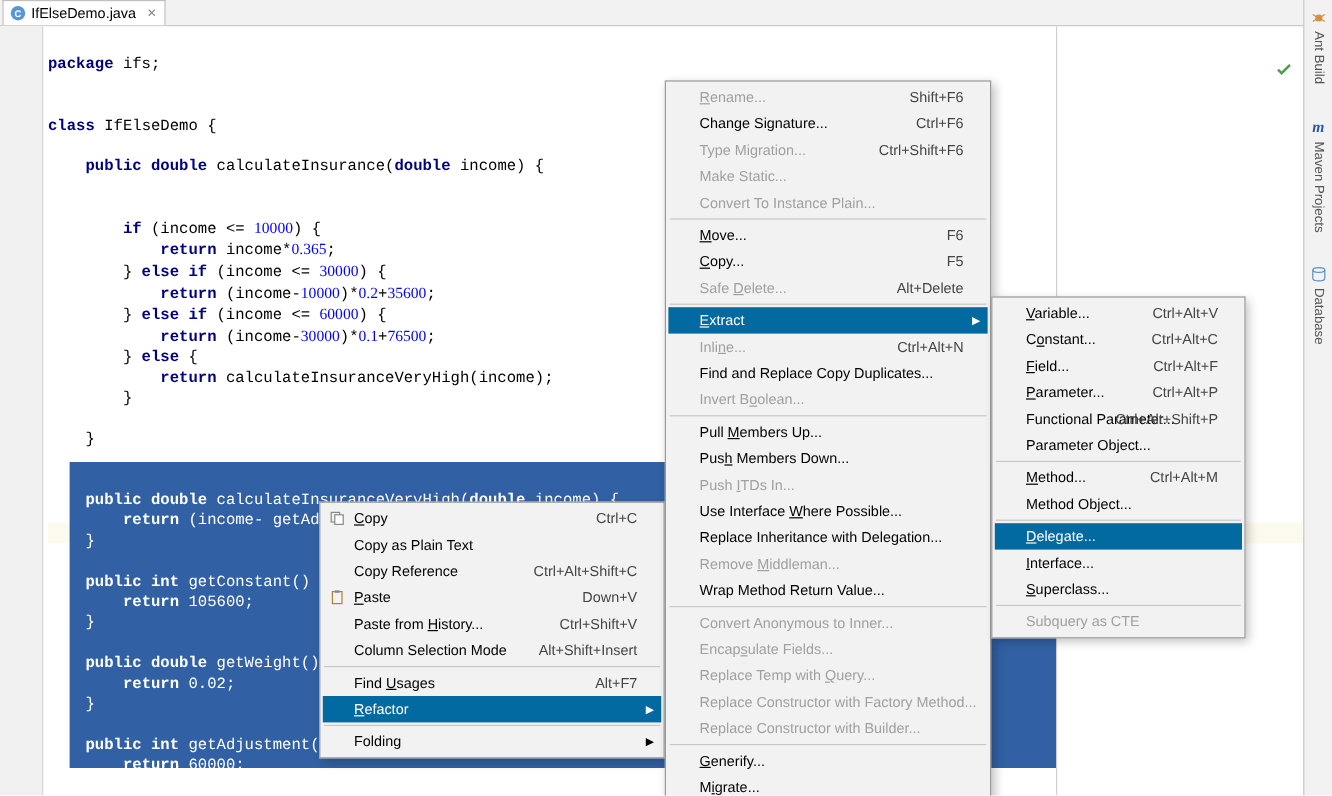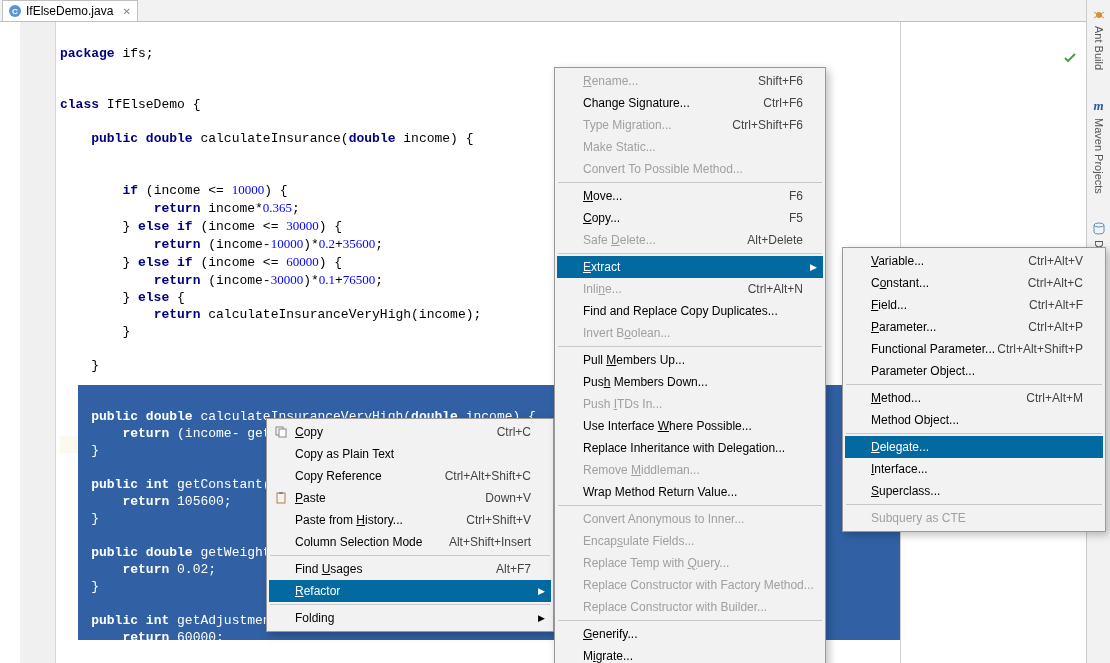--- a/index.html
+++ b/index.html
@@ -1,21 +1,21 @@
 <!DOCTYPE html>
 <html><head>
 <meta charset="utf-8">
 <style>
 * { margin: 0; padding: 0; box-sizing: border-box; }
 body { font-family: "Segoe UI", Tahoma, sans-serif; font-size: 12px; background: #fff; width: 1110px; height: 663px; overflow: hidden; position: relative; }
 .tabbar { height: 22px; background: #f2f2f2; border-bottom: 1px solid #c0c0c0; display: flex; align-items: flex-end; padding-left: 2px; }
 .tab { background: #fff; border: 1px solid #c0c0c0; border-bottom: none; height: 21px; display: flex; align-items: center; padding: 0 6px; font-size: 12px; gap: 5px; }
 .tab-icon { width: 12px; height: 12px; border-radius: 50%; background: #5896d6; color: #fff; font-size: 8px; font-weight: bold; display: flex; align-items: center; justify-content: center; }
 .tab-close { font-size: 10px; color: #888; margin-left: 4px; }
-.editor-area { position: absolute; top: 22px; left: 0; right: 24px; bottom: 0; background: #fff; margin-left: 20px; }
+.editor-area { position: absolute; top: 22px; left: 0; right: 24px; bottom: 0; background: #fff; }
 .gutter { position: absolute; left: 0; top: 0; bottom: 0; width: 36px; background: #f0f0f0; border-right: 1px solid #d8d8d8; }
 .code { position: absolute; left: 40px; top: 6px; font-family: Consolas, "Courier New", monospace; font-size: 13px; line-height: 17px; white-space: pre; }
 .kw { color: #000080; font-weight: bold; }
 .num { color: #0000ff; font-family: Liberation Serif, serif; }
 .sel { position: absolute; background: #3161a4; }
 .sel .kw, .sel .num, .sel .ident, .sel span, .sel { color: #fff !important; font-weight: normal; }
 .right-rail { position: absolute; right: 0; top: 0; bottom: 0; width: 24px; background: #f2f2f2; border-left: 1px solid #c9c9c9; display: flex; flex-direction: column; align-items: center; padding-top: 4px; gap: 20px; }
 .rail-label { writing-mode: vertical-rl; font-size: 11px; color: #555; padding: 4px 0; display: flex; align-items: center; gap: 4px; }
 .rail-icon { width: 14px; height: 14px; }
 .menu { position: absolute; background: #f2f2f2; border: 1px solid #999; box-shadow: 3px 3px 8px rgba(0,0,0,0.25); padding: 2px; font-size: 12px; }
@@ -142,21 +142,21 @@
       <span class="shortcut">Ctrl+F6</span>
     </div>
   <div class="menu-item disabled">
       <span>Type Migration...</span>
       <span class="shortcut">Ctrl+Shift+F6</span>
     </div>
   <div class="menu-item disabled">
       <span>Make Static...</span>
     </div>
   <div class="menu-item disabled">
-      <span>Convert To Possible Method...</span>
+      <span>Convert To Instance Plain...</span>
     </div>
   <div class="menu-sep"></div>
   <div class="menu-item">
       <span><span class="underline">M</span>ove...</span>
       <span class="shortcut">F6</span>
     </div>
   <div class="menu-item">
       <span><span class="underline">C</span>opy...</span>
       <span class="shortcut">F5</span>
     </div>
@@ -219,21 +219,21 @@
     </div>
   <div class="menu-sep"></div>
   <div class="menu-item">
       <span><span class="underline">G</span>enerify...</span>
     </div>
   <div class="menu-item">
       <span>M<span class="underline">i</span>grate...</span>
     </div>
 </div>
 
-<div class="menu" style="left:826px; top:247px; width:264px;margin-left:16px;">
+<div class="menu" style="left:826px; top:247px; width:212px;">
   <div class="menu-item">
       <span><span class="underline">V</span>ariable...</span>
       <span class="shortcut">Ctrl+Alt+V</span>
     </div>
   <div class="menu-item">
       <span>C<span class="underline">o</span>nstant...</span>
       <span class="shortcut">Ctrl+Alt+C</span>
     </div>
   <div class="menu-item">
       <span><span class="underline">F</span>ield...</span>

